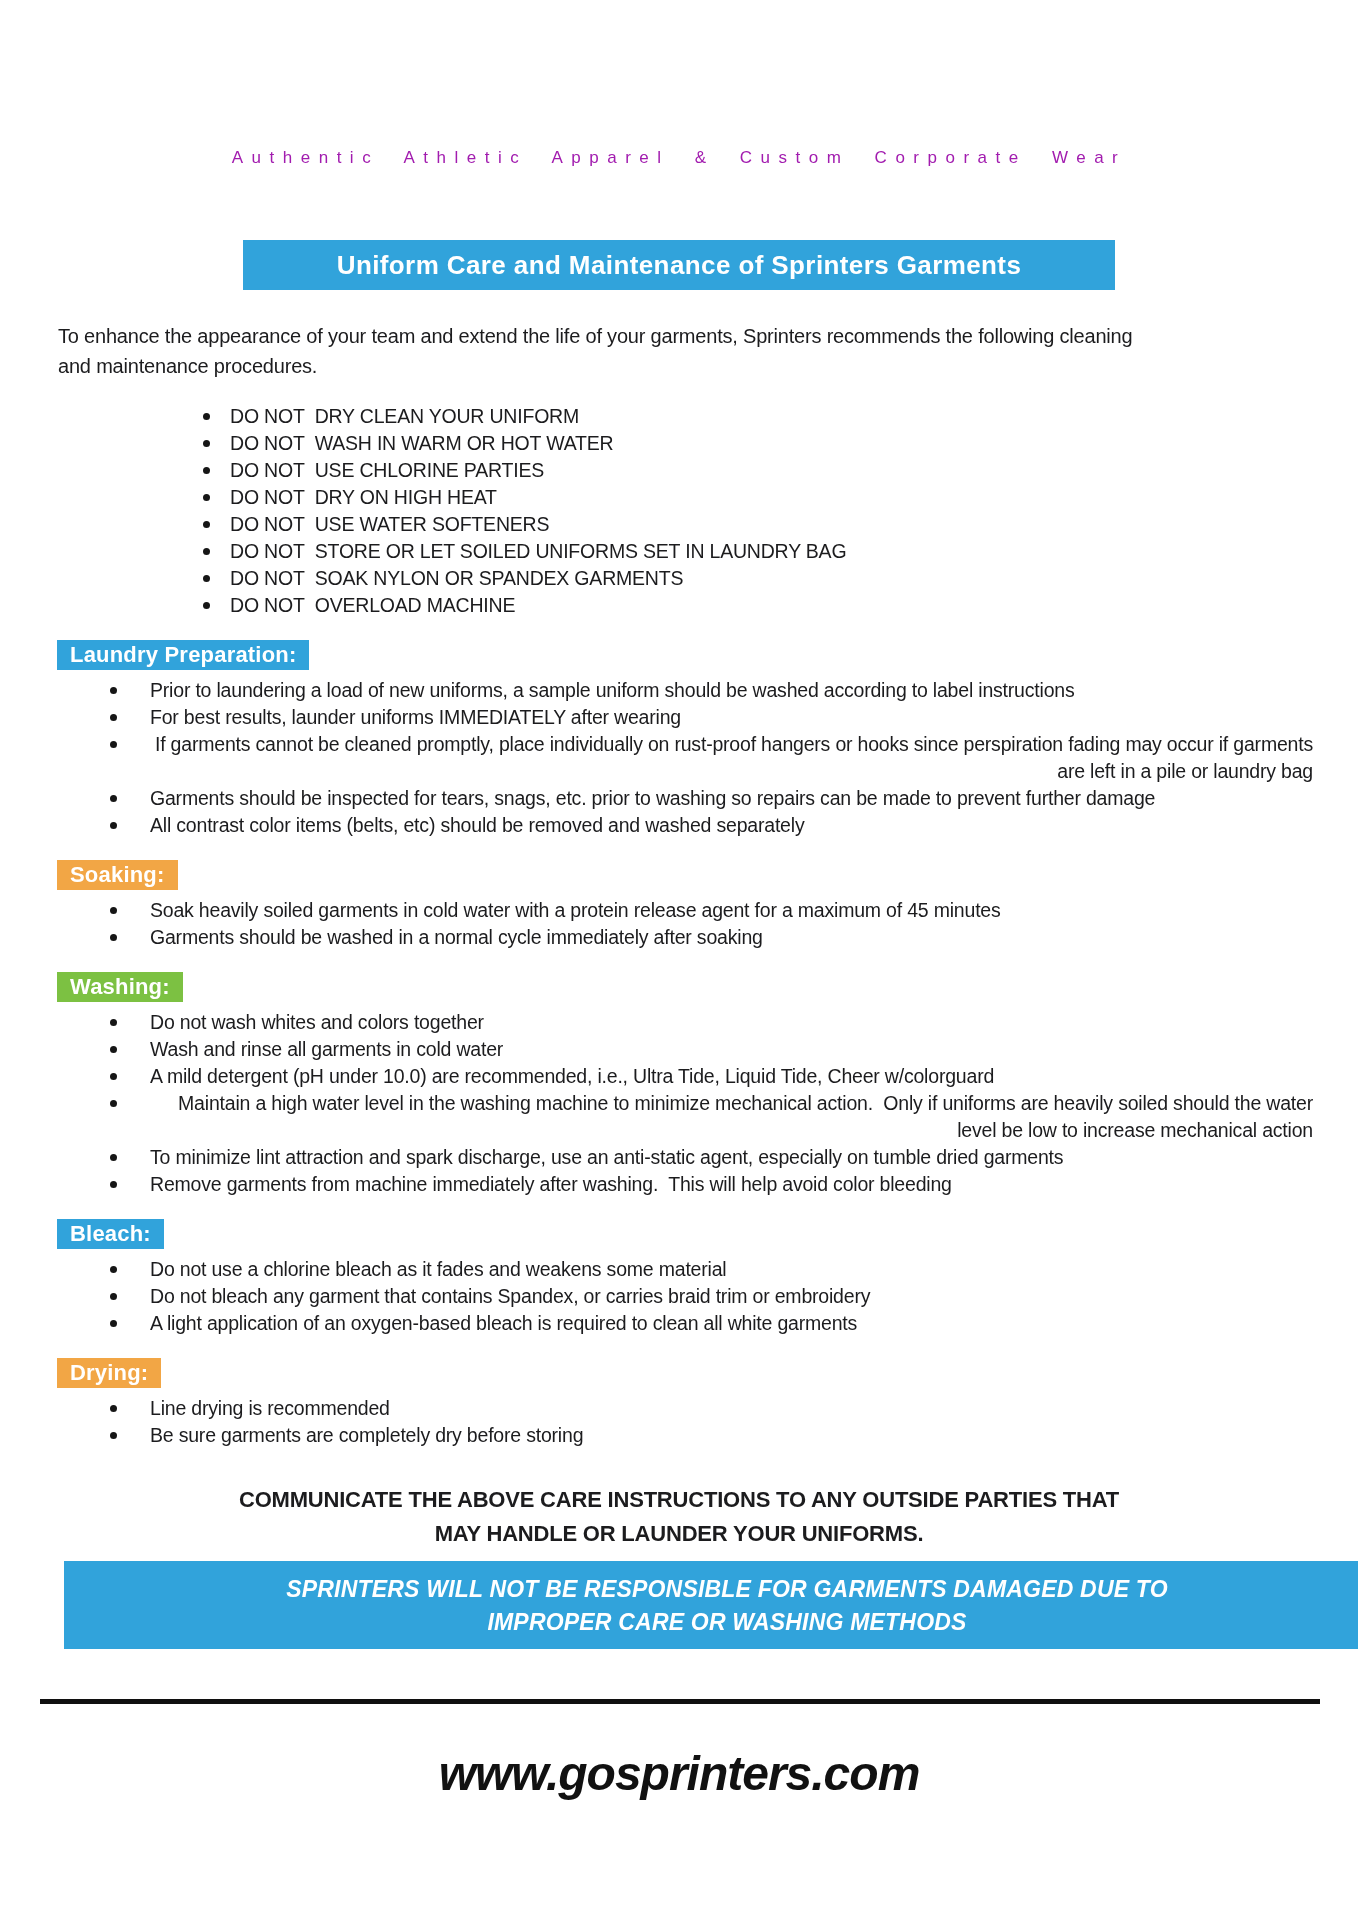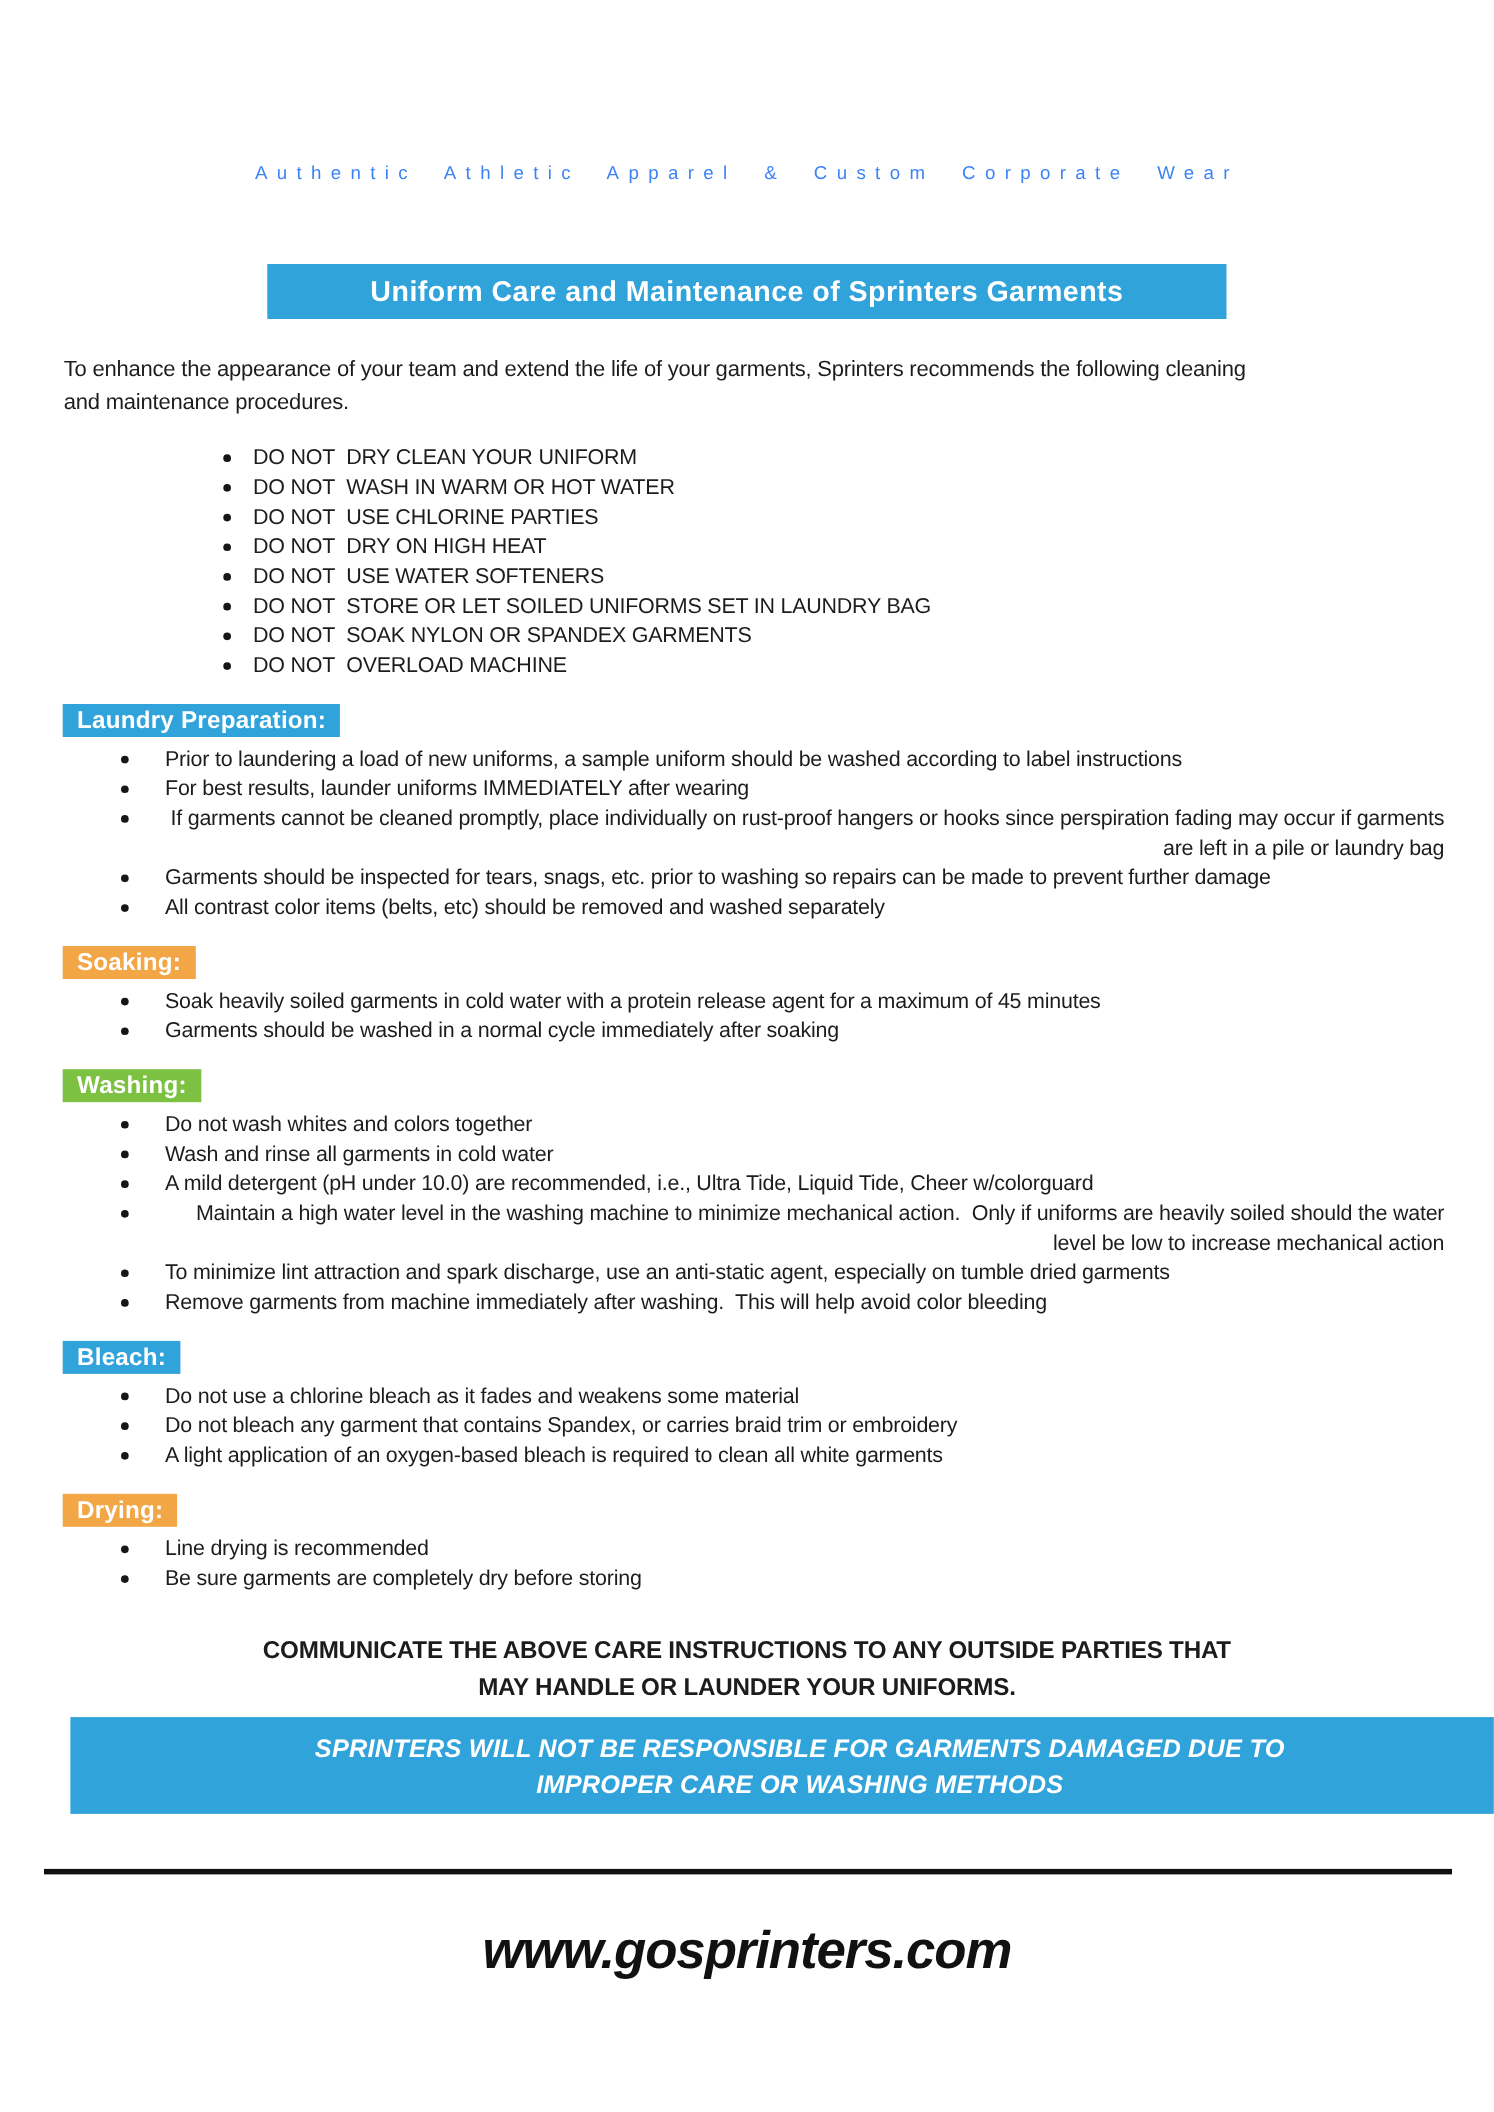--- a/index.html
+++ b/index.html
@@ -11,21 +11,21 @@
     color: #1c1c1e;
     overflow: hidden;
     position: relative;
   }
   .tagline {
     margin-top: 148px;
     text-align: center;
     font-size: 17px;
     letter-spacing: 8.5px;
     word-spacing: 12px;
-    color: #3b82f6;
+    color: #a21caf;
     white-space: nowrap;
   }
   .title-box {
     margin: 72px auto 0 auto;
     width: 872px;
     height: 50px;
     line-height: 50px;
     text-align: center;
     color: #ffffff;
     font-size: 26px;

